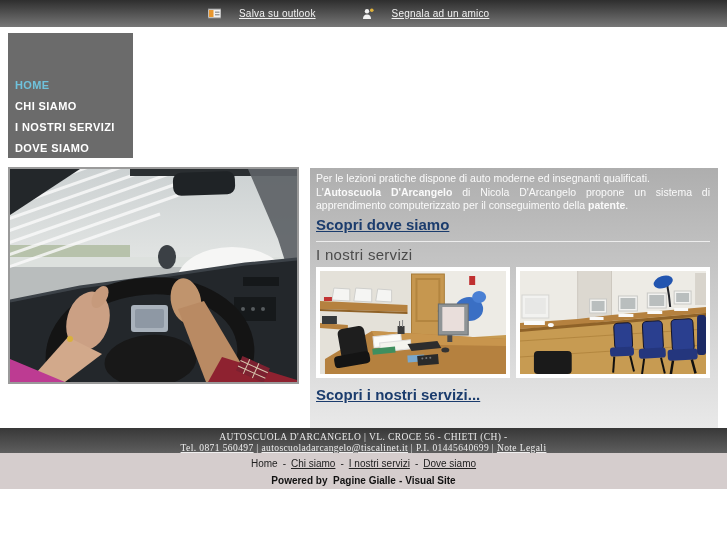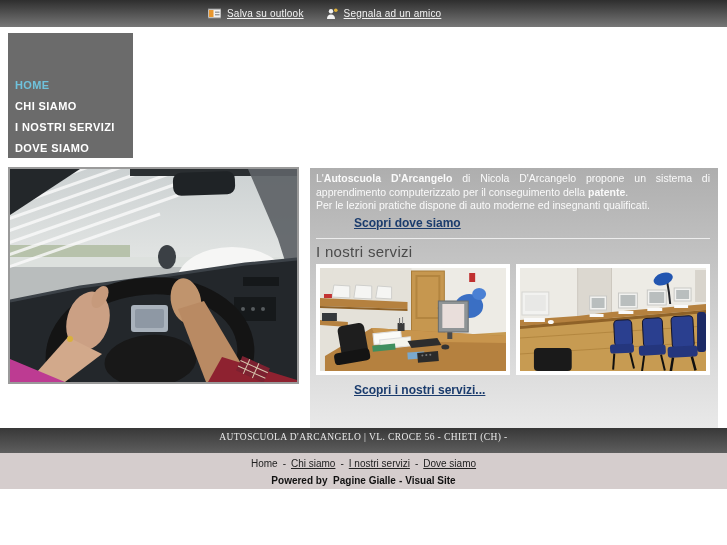--- a/index.html
+++ b/index.html
@@ -5,21 +5,21 @@
   * { margin:0; padding:0; box-sizing:border-box; }
   html,body { background:#fff; }
   #page {
     position:relative; width:727px; height:545px; overflow:hidden;
     background:#fff; font-family:"Liberation Sans", sans-serif;
   }
   
   .topbar {
     position:absolute; left:0; top:0; width:727px; height:27px;
     background:linear-gradient(#2e2e2e,#777);
-    display:flex; align-items:center; padding-left:208px; gap:4px;
+    display:flex; align-items:center; padding-left:208px; gap:16px;
   }
   .topbar a {
     color:#f2f2f2; font-size:10px; text-decoration:underline; cursor:pointer;
     letter-spacing:.2px;
   }
   .tb-icon { display:inline-block; line-height:0; margin-right:2px; }
   .tb-gap { width:14px; }
   
   .sidebar {
     position:absolute; left:8px; top:33px; width:125px; height:125px;
@@ -43,22 +43,22 @@
     padding:4px 8px 0 6px;
   }
   .content h1 {
     font-size:15px; font-weight:normal; color:#4b4b4b; letter-spacing:.3px;
     margin:2px 0 3px 0;
   }
   .content p { font-size:10.5px; line-height:13.5px; }
   .p-light { color:#fafafa; text-align:justify; }
   .p-dark  { color:#4a4a4a; text-align:justify; }
   .link-navy {
-    display:inline-block; margin-top:3px; font-size:12px; font-weight:bold;
-    color:#1b3c6d; text-decoration:underline; cursor:pointer;margin-left:38px;
+    display:inline-block; margin-top:3px; font-size:15px; font-weight:bold;
+    color:#1b3c6d; text-decoration:underline; cursor:pointer;
   }
   .content hr {
     border:none; border-top:1px solid #ededed; margin:7px 0 4px 0;
   }
   .photos { display:flex; gap:6px; margin:4px 0 5px 0; }
   .photo-frame {
     width:195px; height:111px; background:#fff; border:4px solid #fff;
   }
   .photo-frame svg { display:block; width:100%; height:100%; }
   
@@ -176,22 +176,22 @@
           <line x1="228" y1="197" x2="258" y2="197" stroke="#d8c6ae" stroke-width="1"></line>
           <line x1="228" y1="203" x2="258" y2="203" stroke="#d8c6ae" stroke-width="1"></line>
           <line x1="236" y1="192" x2="236" y2="208" stroke="#d8c6ae" stroke-width="1"></line>
           <line x1="246" y1="192" x2="246" y2="208" stroke="#d8c6ae" stroke-width="1"></line>
         </g>
       </g>
     </svg>
   </div>
 
   <div class="content">
+    <p class="p-light">Per le lezioni pratiche dispone di auto moderne ed insegnanti qualificati.</p>
     <p class="p-light"><span>L'</span><b>Autoscuola D'Arcangelo</b><span> di Nicola D'Arcangelo propone un sistema di apprendimento computerizzato per il conseguimento della </span><b>patente</b><span>.</span></p>
-    <p class="p-light">Per le lezioni pratiche dispone di auto moderne ed insegnanti qualificati.</p>
     <a class="link-navy">Scopri dove siamo</a>
     <hr>
     <h1>I nostri servizi</h1>
 
     <div class="photos">
       <div class="photo-frame">
         <svg viewBox="0 0 187 103" preserveAspectRatio="none">
           <rect width="187" height="103" fill="#edebe5"></rect>
           <rect x="0" y="0" width="92" height="103" fill="#e4e1d9"></rect>
           <polygon points="92,70 187,64 187,103 92,103" fill="#c79b52"></polygon>
@@ -299,20 +299,21 @@
           </g>
         </svg>
       </div>
     </div>
 
     <a class="link-navy">Scopri i nostri servizi...</a>
   </div>
 
   <div class="darkfooter">
     <div>AUTOSCUOLA D'ARCANGELO | VL. CROCE 56 - CHIETI (CH) -</div>
+    <div><a>Tel. 0871 560497</a><span> | </span><a>autoscuoladarcangelo@tiscalinet.it</a><span> | P.I. 01445640699 | </span><a>Note Legali</a></div>
   </div>
 
   <div class="lightband">
     <div class="bottomnav"><span>Home</span><span class="sep">-</span><a>Chi siamo</a><span class="sep">-</span><a>I nostri servizi</a><span class="sep">-</span><a>Dove siamo</a></div>
     <div class="powered"><span>Powered by</span>&nbsp; <a>Pagine Gialle</a><span class="sep">-</span><a>Visual Site</a></div>
   </div>
 
 </div>
 
 </body></html>

